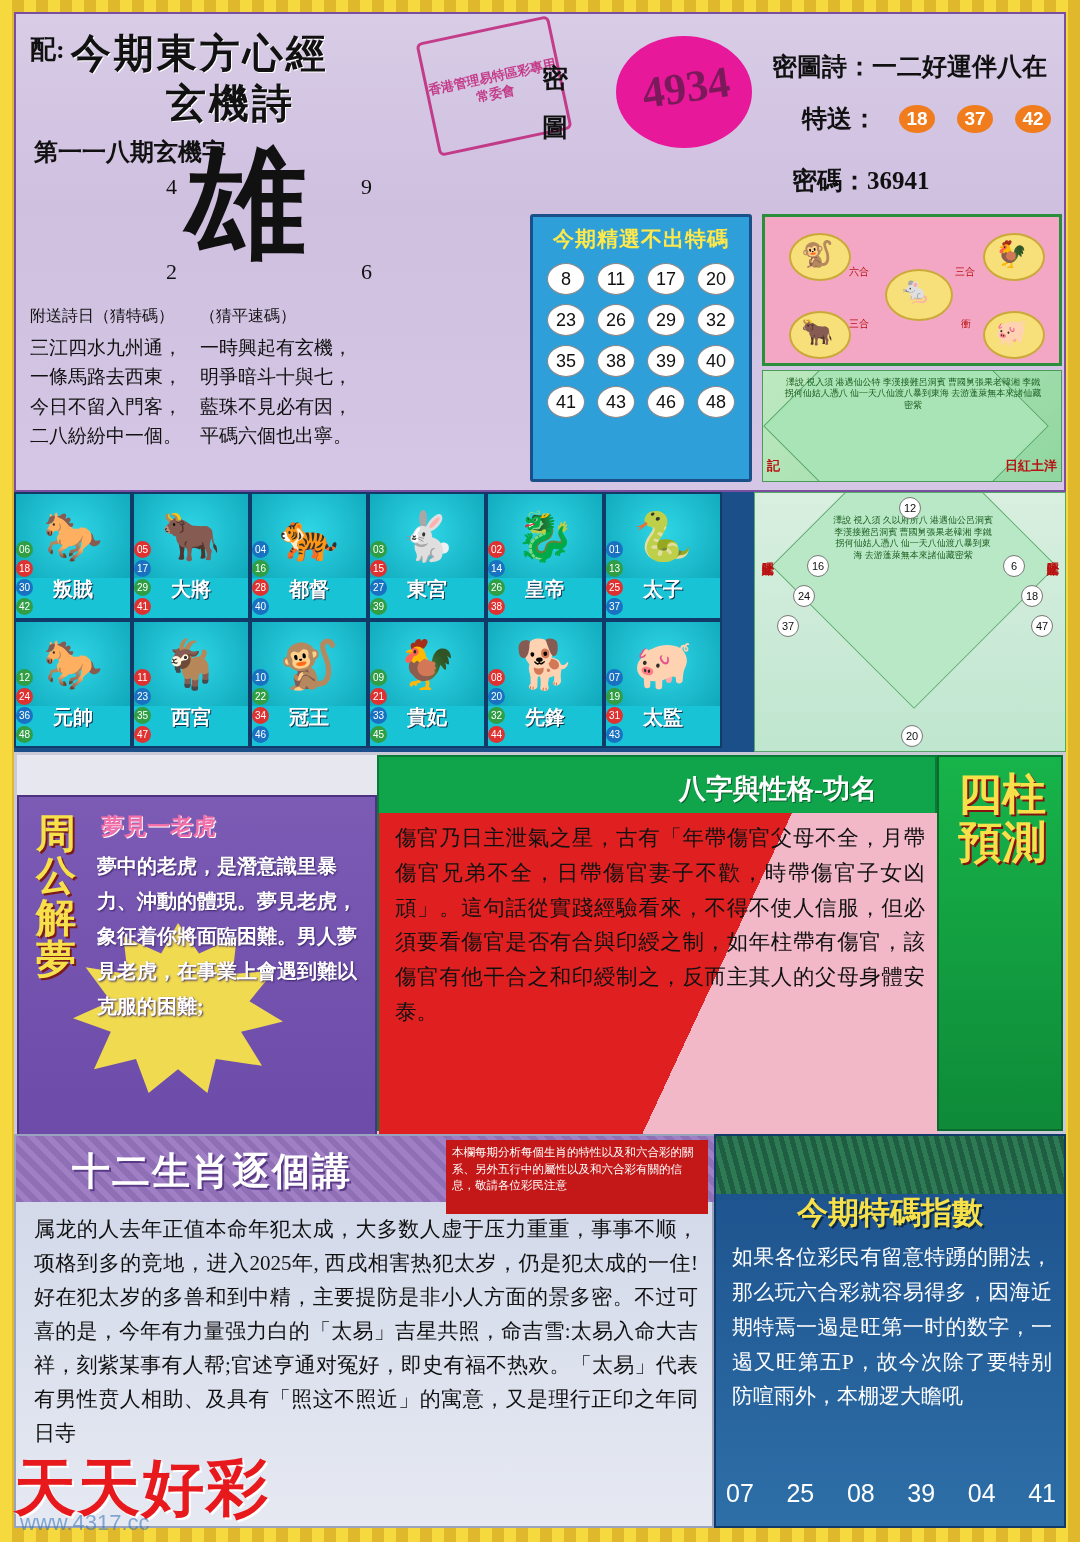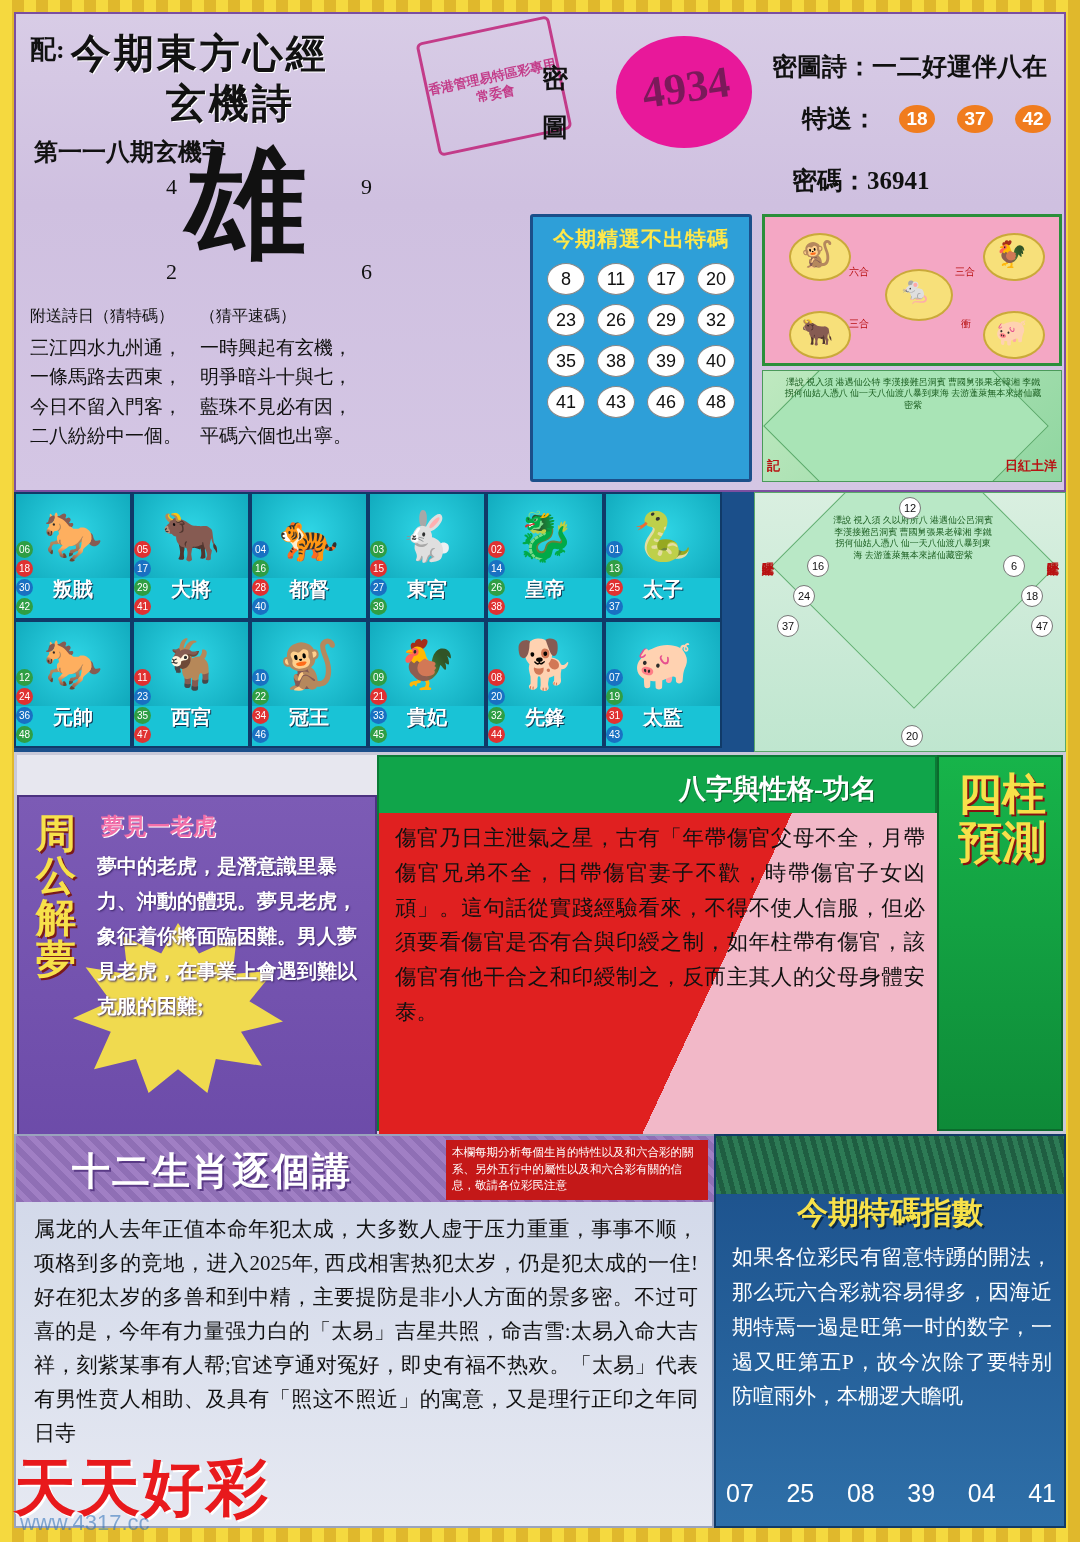--- a/index.html
+++ b/index.html
@@ -264,21 +264,21 @@
   }
   .zBanner{
     position:absolute;left:0;top:0;width:700px;height:66px;
     background:repeating-linear-gradient(45deg,#8f6fb5 0 6px,#a07fc4 6px 12px);
   }
   .zTitle{
     position:absolute;left:56px;top:10px;font-size:38px;font-weight:bold;color:#fff;
     text-shadow:2px 2px 0 #5a3a86;letter-spacing:2px;
   }
   .zNote{
-    position:absolute;left:430px;top:4px;width:262px;height:60px;
+    position:absolute;left:430px;top:4px;width:262px;height:74px;
     background:#c41818;color:#fff;font-size:11.5px;line-height:1.45;
     padding:4px 6px;box-sizing:border-box;
   }
   .zBody{
     position:absolute;left:18px;top:76px;width:664px;
     font-size:21px;color:#111;line-height:1.62;text-align:justify;
   }
   .indexCol{
     flex:1;position:relative;box-sizing:border-box;
     background:linear-gradient(180deg,#1b4f8a,#2e6fa8);

